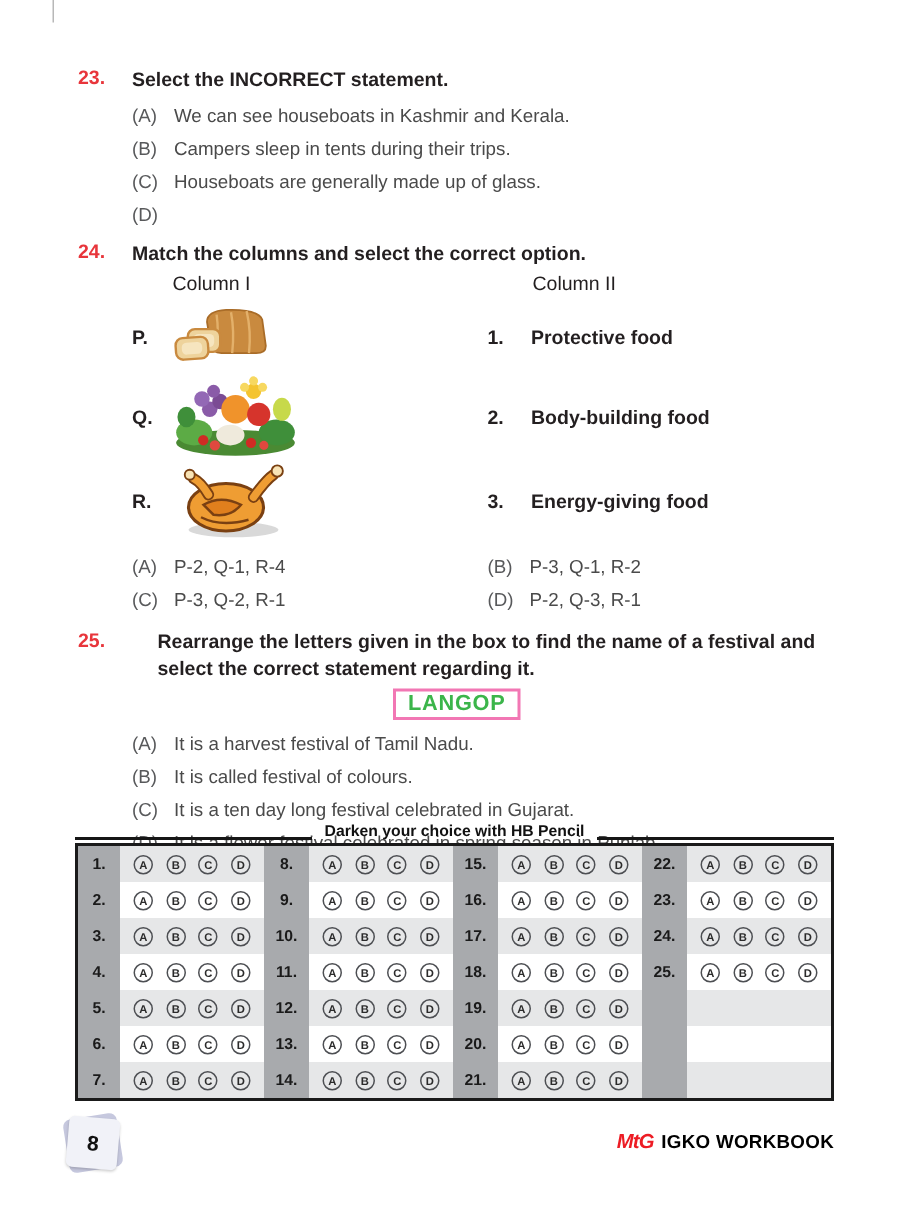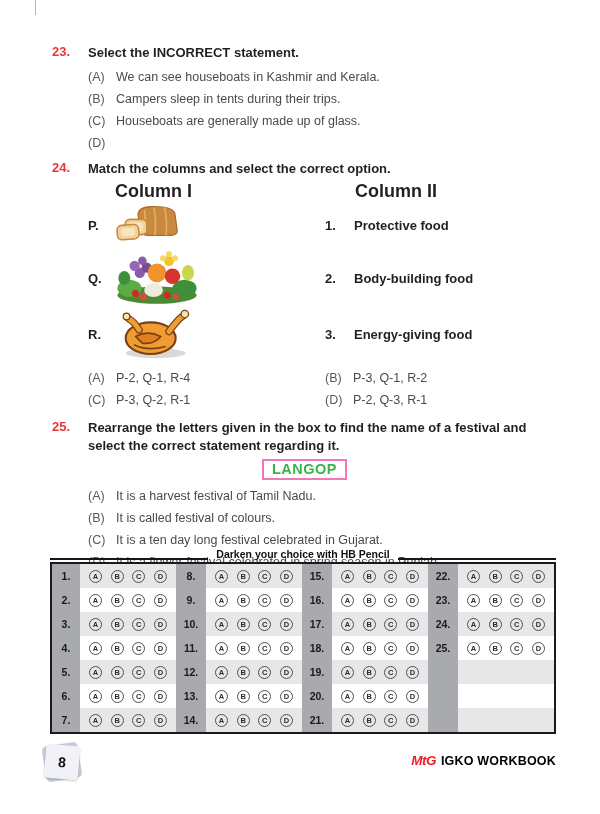--- a/index.html
+++ b/index.html
@@ -15,40 +15,40 @@
   .q-num { width:36px; font-weight:bold; font-size:13px; color:#e8353b; flex:none; }
   .q-title { font-weight:bold; font-size:13px; line-height:18px; color:#231f20; }
 
   
   .opt { display:flex; margin-left:36px; height:22px; align-items:center; }
   .opt-letter { width:28px; flex:none; font-size:12.5px; color:#58595b; }
   .opt-text { font-size:12.5px; color:#4a4a4a; }
 
   
   .col-heads { position:relative; height:20px; margin-top:3px; }
-  .col-head { position:absolute; top:0; font-weight:bold; font-size:18px; }
+  .col-head { position:absolute; top:0; font-weight:normal; font-size:13px; }
   .col-head.c1 { left:63px; } .col-head.c2 { left:303px; }
   .match-row { position:relative; }
   .match-row.p { height:48px; } .match-row.q { height:58px; } .match-row.r { height:54px; }
   .match-label { position:absolute; left:36px; top:50%; transform:translateY(-50%);
     font-weight:bold; font-size:13px; }
   .match-img { position:absolute; left:62px; top:50%; transform:translateY(-50%); line-height:0; }
   .match-num { position:absolute; left:273px; top:50%; transform:translateY(-50%);
     font-weight:bold; font-size:13px; }
   .match-item { position:absolute; left:302px; top:50%; transform:translateY(-50%);
     font-weight:bold; font-size:13px; }
 
   
   .opt2-row { position:relative; height:22px; }
   .opt2-letter { position:absolute; top:50%; transform:translateY(-50%); font-size:12.5px; color:#58595b; }
   .opt2-text { position:absolute; top:50%; transform:translateY(-50%); font-size:12.5px; color:#4a4a4a; }
   .x-l1 { left:36px; } .x-t1 { left:64px; } .x-l2 { left:273px; } .x-t2 { left:301px; }
 
   
-  .q25-title { width:470px; }
+  .q25-title { width:470px;margin-left:17px; }
   .word-box { width:max-content; margin:4px auto 5px auto; border:2px solid #f277b4;
     padding:0px 8px 1px 8px; color:#3bb54a; font-weight:bold; font-size:14.5px; letter-spacing:0.5px; }
   .smileys { text-align:center; font-size:15px; letter-spacing:4px; color:#2b2b2b; height:18px; margin-top:1px; }
 
   
   .answer-sheet { position:absolute; left:50px; top:546px; width:506px; }
   .as-header { display:flex; align-items:flex-end; height:14px; }
   .as-line { flex:1; border-top:2px solid #161616; }
   .as-title { padding:0 8px; font-weight:bold; font-size:10.5px; color:#111; }
   .as-grid { margin-top:2px; border:2.5px solid #1a1a1a;

